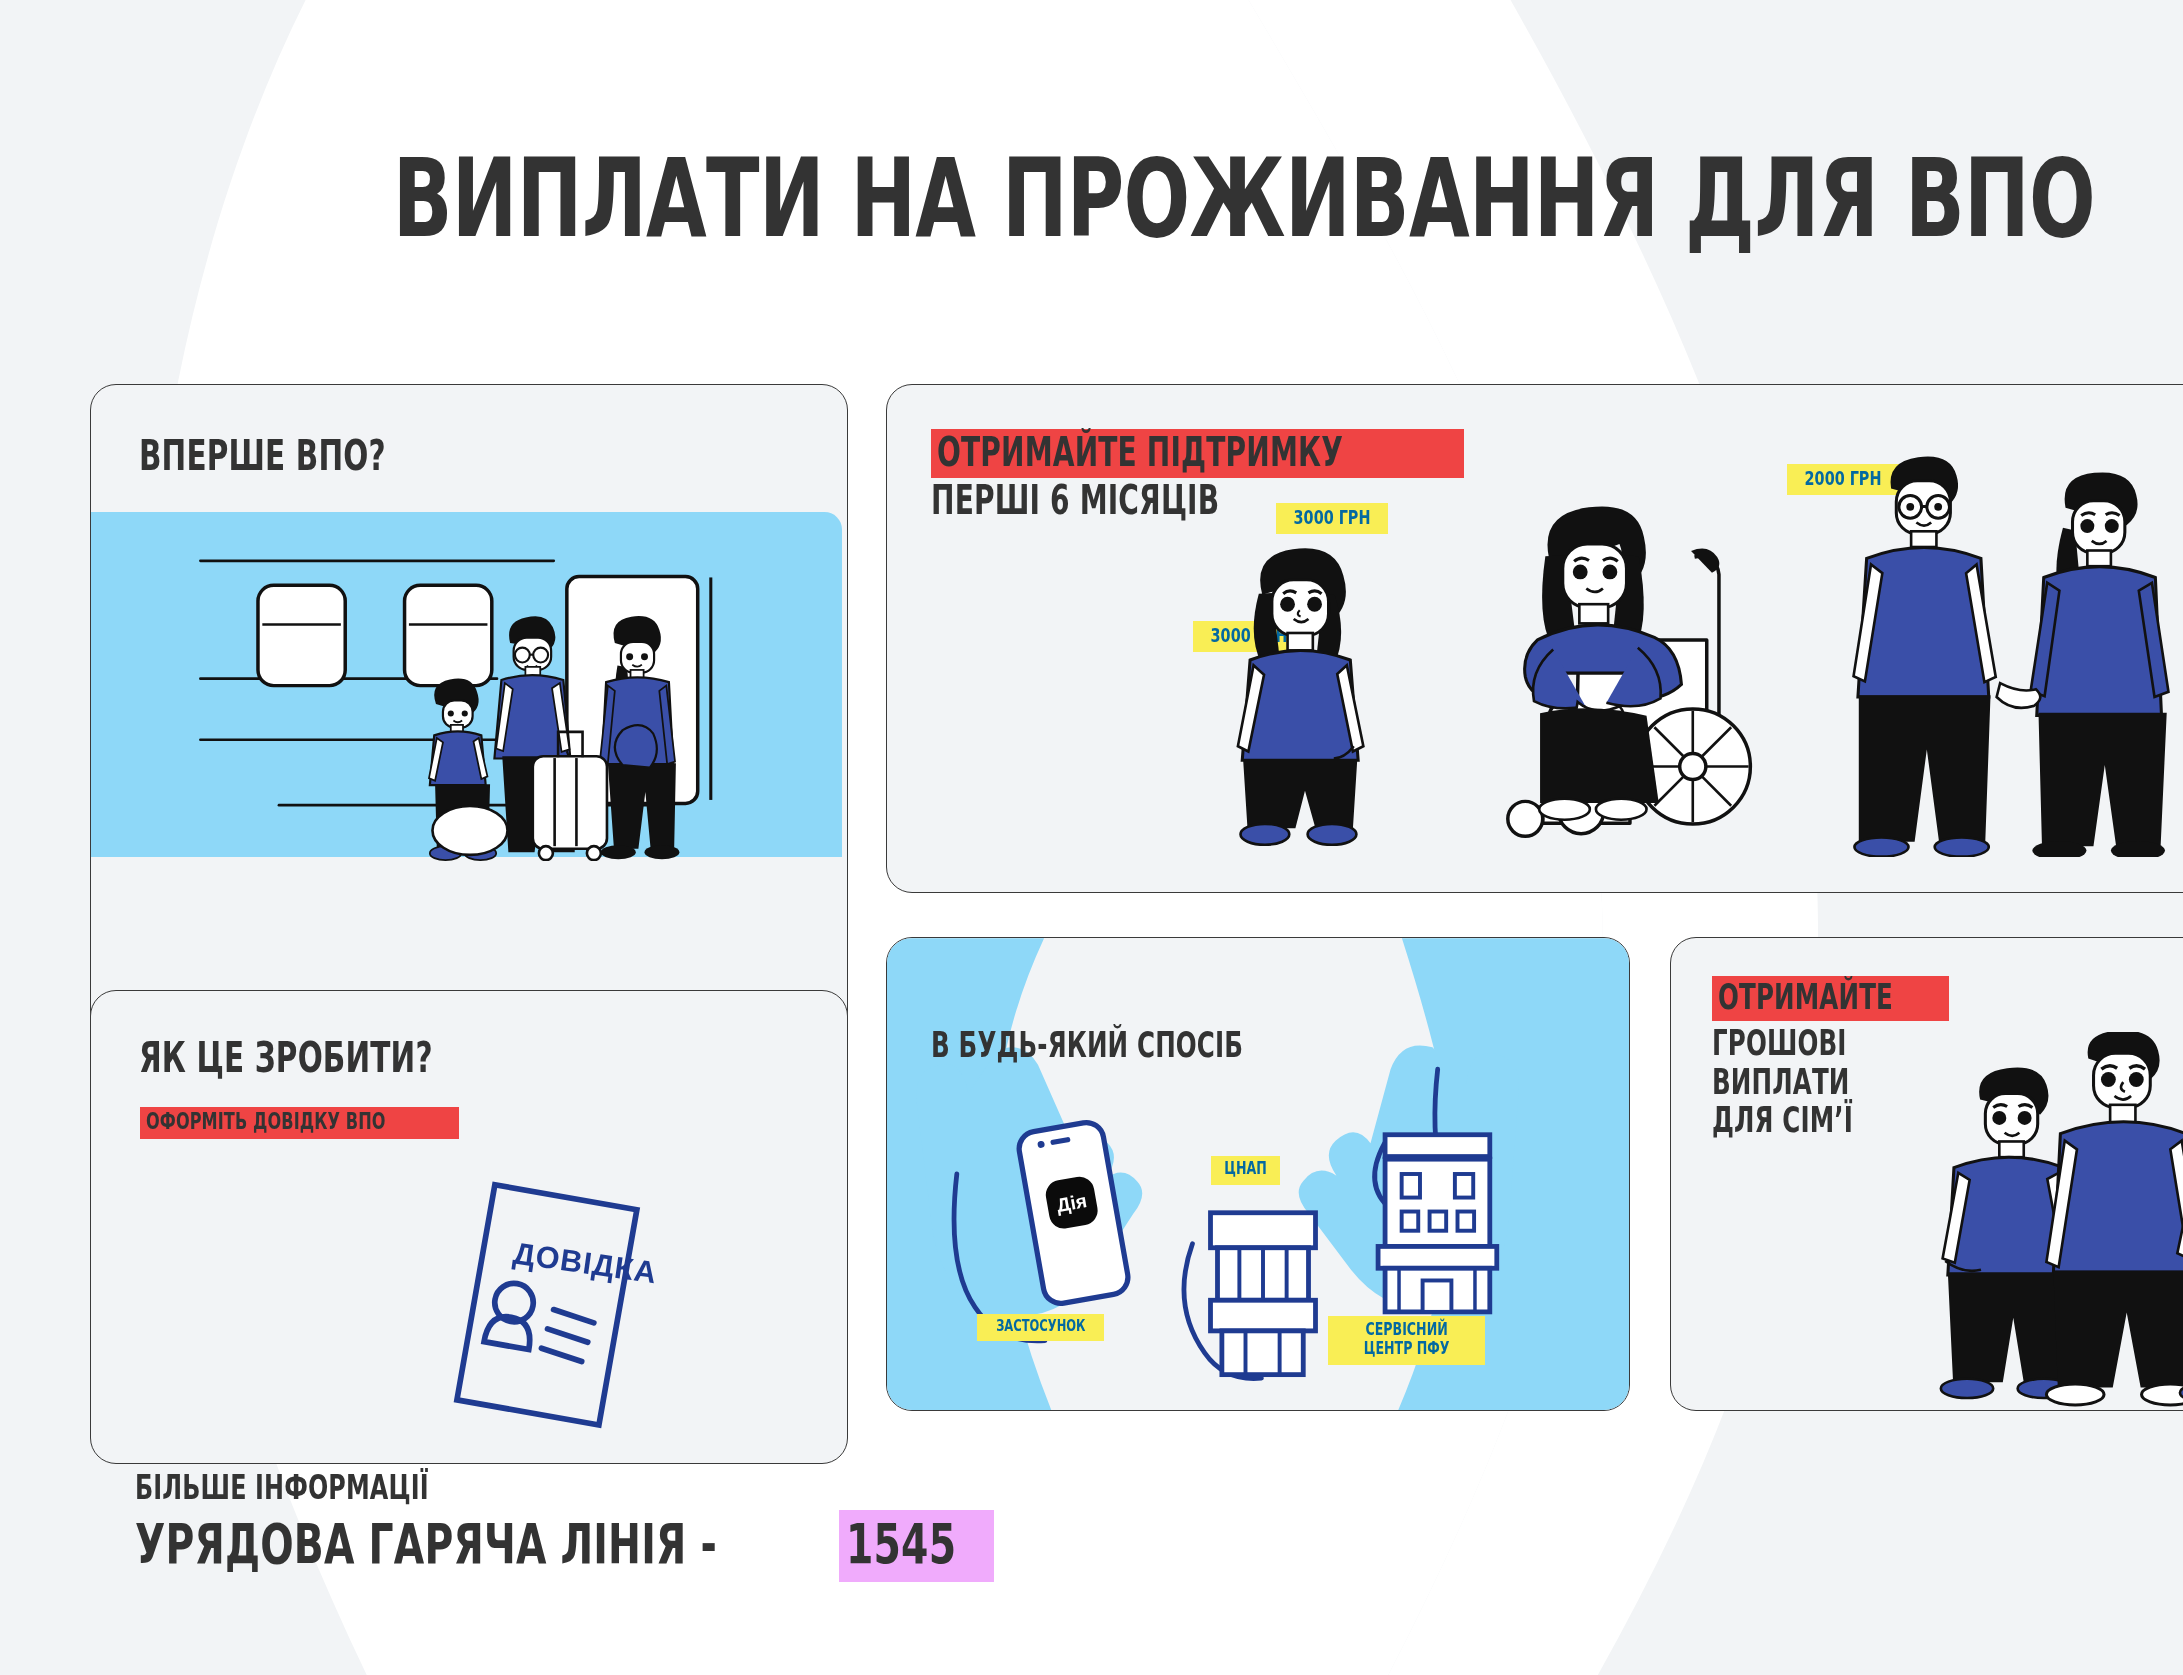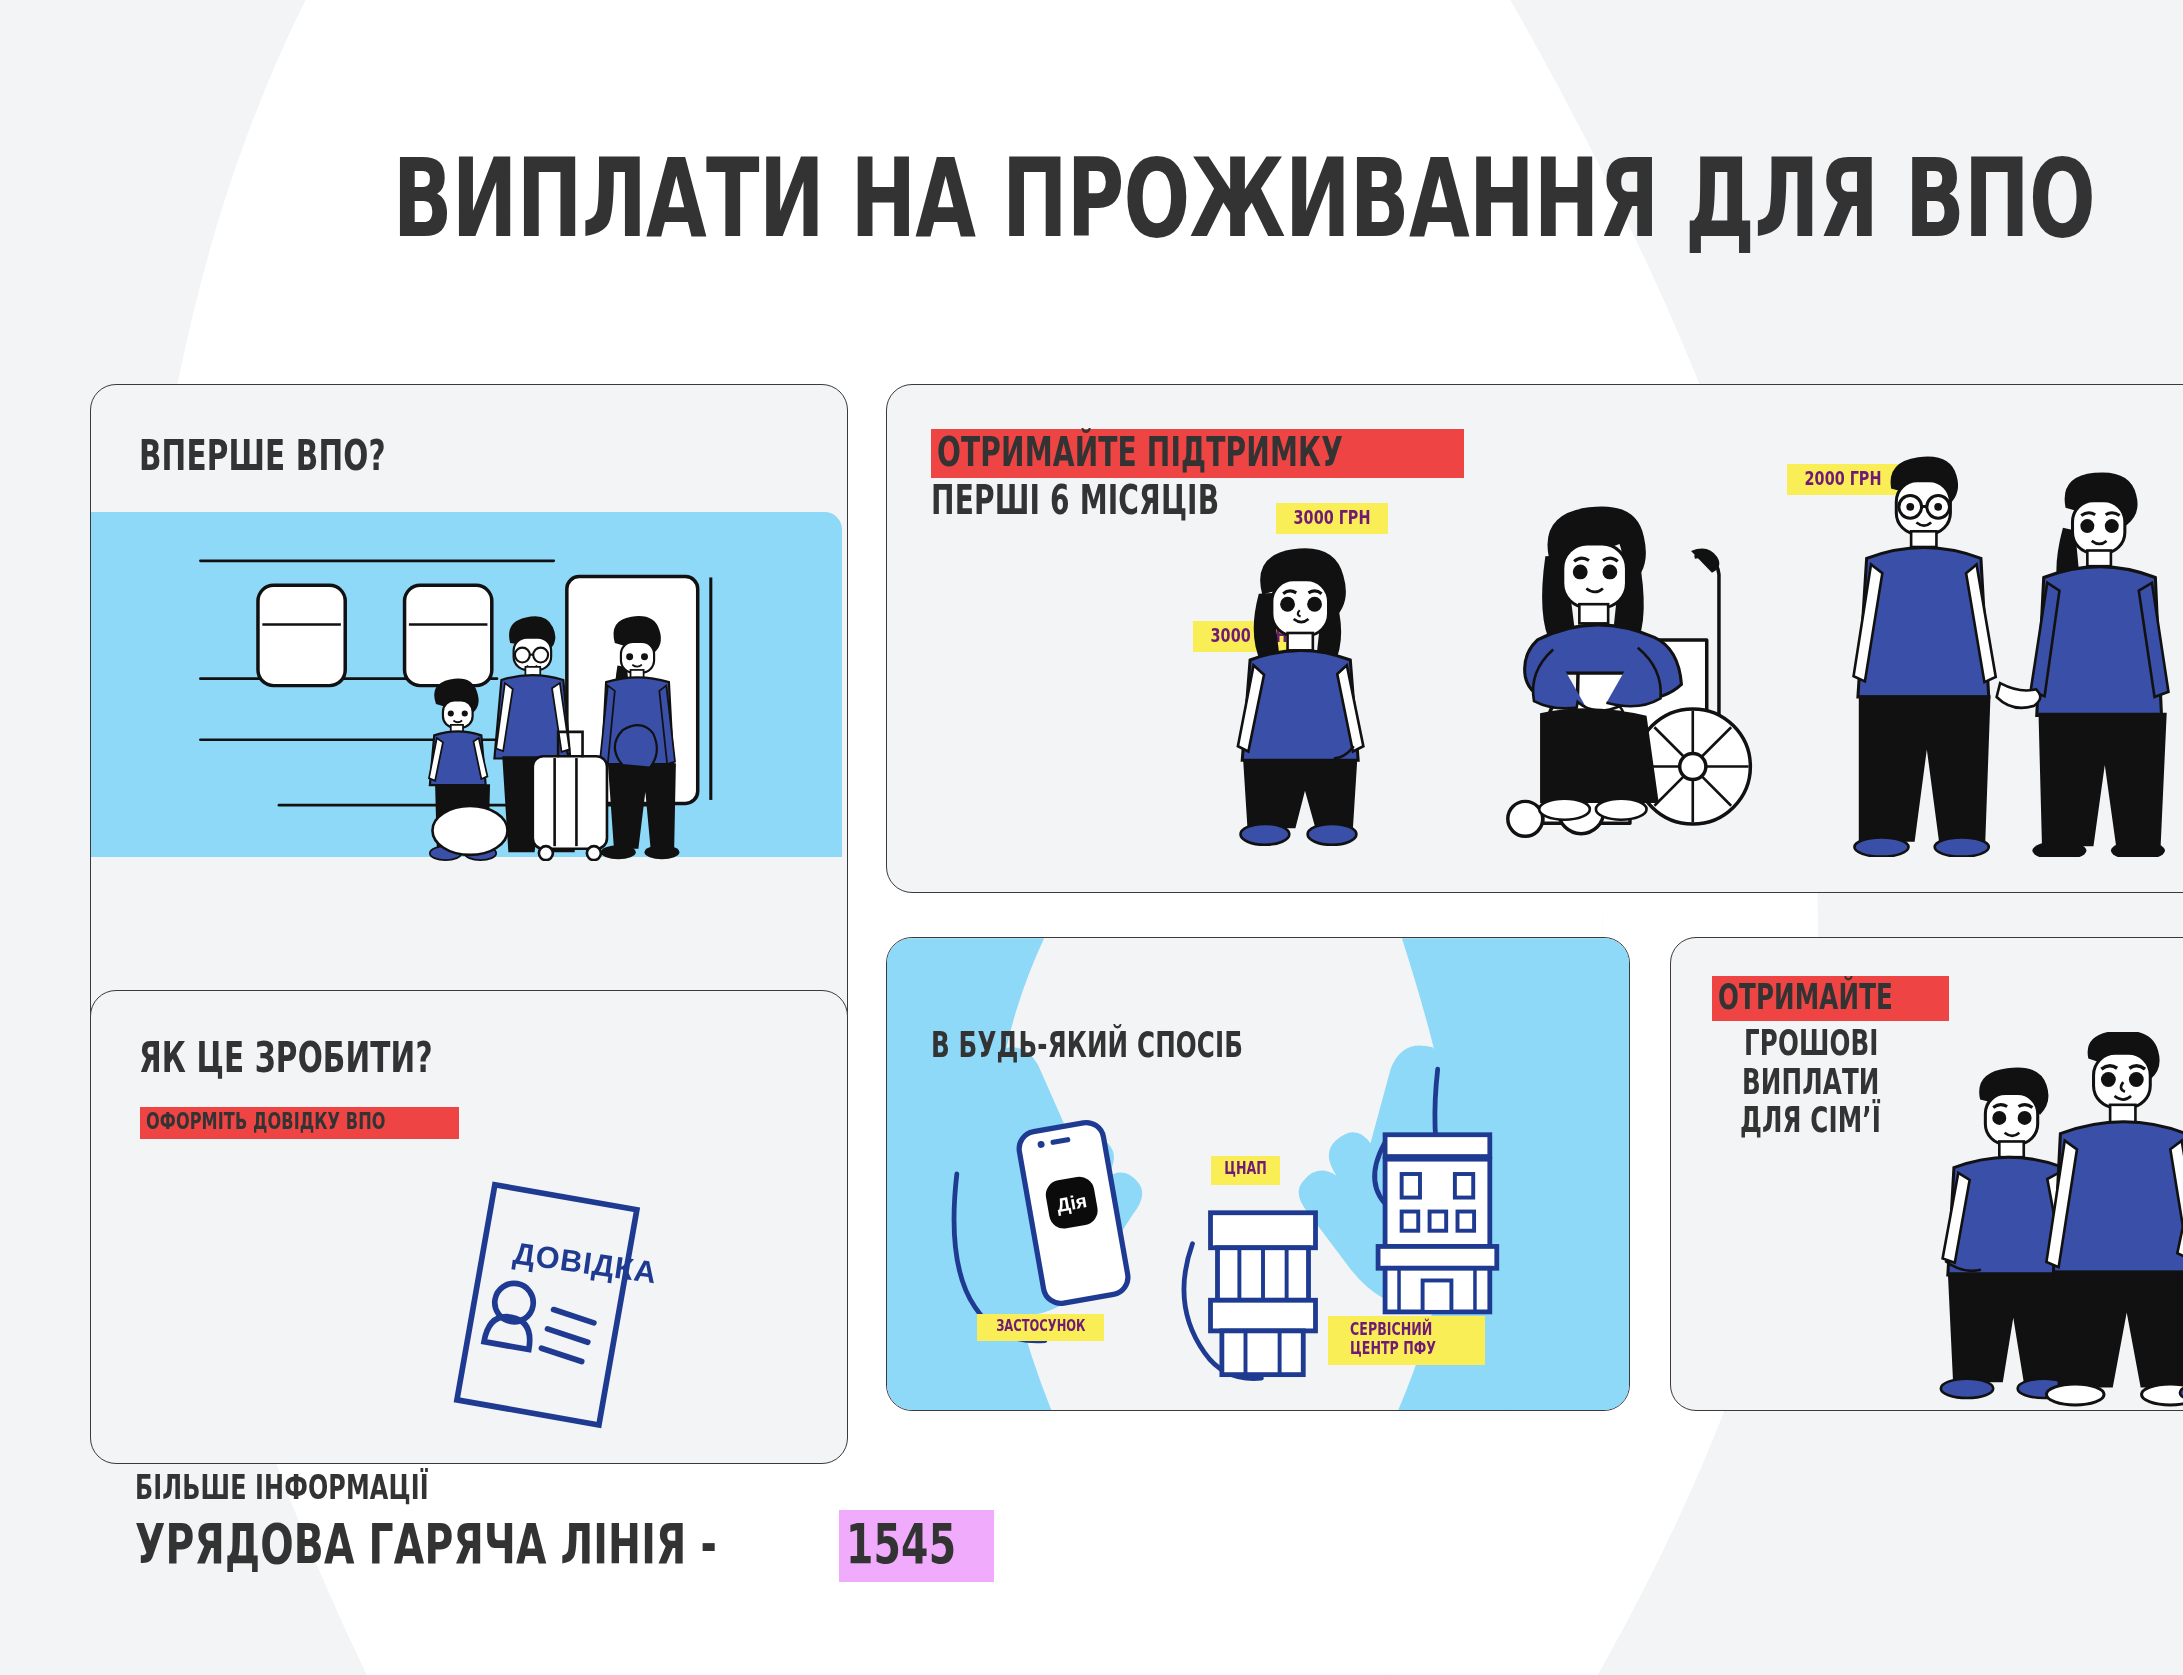--- a/index.html
+++ b/index.html
@@ -55,27 +55,27 @@
   .hl{
     background:#ef4444;
     padding:2.6px 6.1px 6.1px 6.1px;
     display:inline-block;
   }
 
   
   .badge{
     position:absolute;
     background:#f9ee55;
-    color:#701a75;
+    color:#0369a1;
     font-family:"Liberation Sans Narrow","DejaVu Sans Condensed","Liberation Sans",sans-serif;
     font-weight:700;font-stretch:condensed;text-transform:uppercase;
     padding:4.4px 7.9px 7px 7.9px;
     white-space:nowrap;
     line-height:1;
-    text-align:left;
+    text-align:center;
   }
   .badge span{display:inline-block;transform:scaleX(.80);}
 
   
   #card1{left:90px;top:384px;width:758px;height:657px;}
   #card1 .card-title{left:48px;top:50px;font-size:42px;}
   .train-panel{
     position:absolute;left:0;top:127px;width:751px;height:345px;
     background:#8ed8f8;border-top-right-radius:17.5px;
   }
@@ -90,21 +90,21 @@
   #card3 .card-title{left:48px;top:46px;font-size:42px;}
   #card3 .sub{left:49px;top:116px;font-size:23px;}
 
   
   #card4{left:886px;top:937px;width:744px;height:474px;}
   #card4 .t1{left:44px;top:44px;font-size:35px;}
   #card4 .t2{left:44px;top:89px;font-size:35px;}
 
   
   #card5{left:1670px;top:937px;width:727px;height:474px;}
-  #card5 .t{left:41px;top:38px;font-size:35px;text-align:center;}
+  #card5 .t{left:41px;top:38px;font-size:35px;}
 
   
   .footer{position:absolute;left:0;top:1454px;width:2488px;height:183px;}
   .f-line1{position:absolute;left:135px;top:13px;font-size:34px;}
   .f-line2{position:absolute;left:135px;top:56px;font-size:56px;}
   .f-num{background:#f0abfc;padding:0.9px 7px 6.1px 7px;display:inline-block;}
 
   .illus{position:absolute;}
 </style>
 </head>

